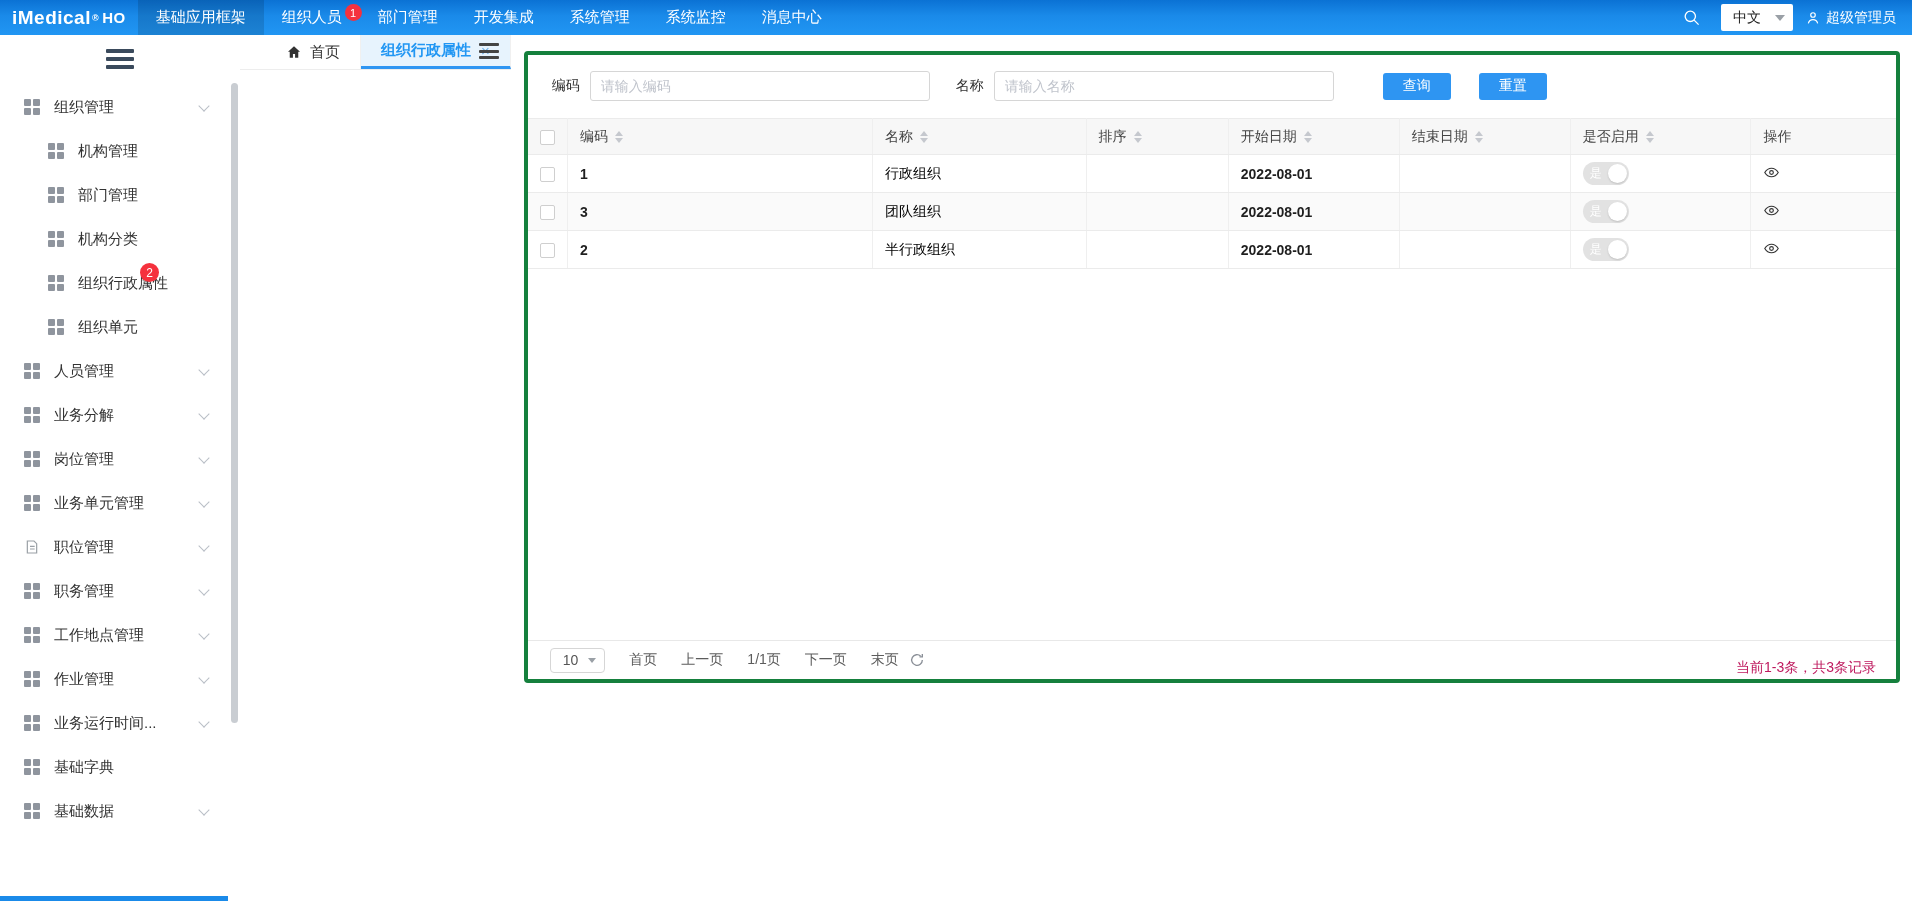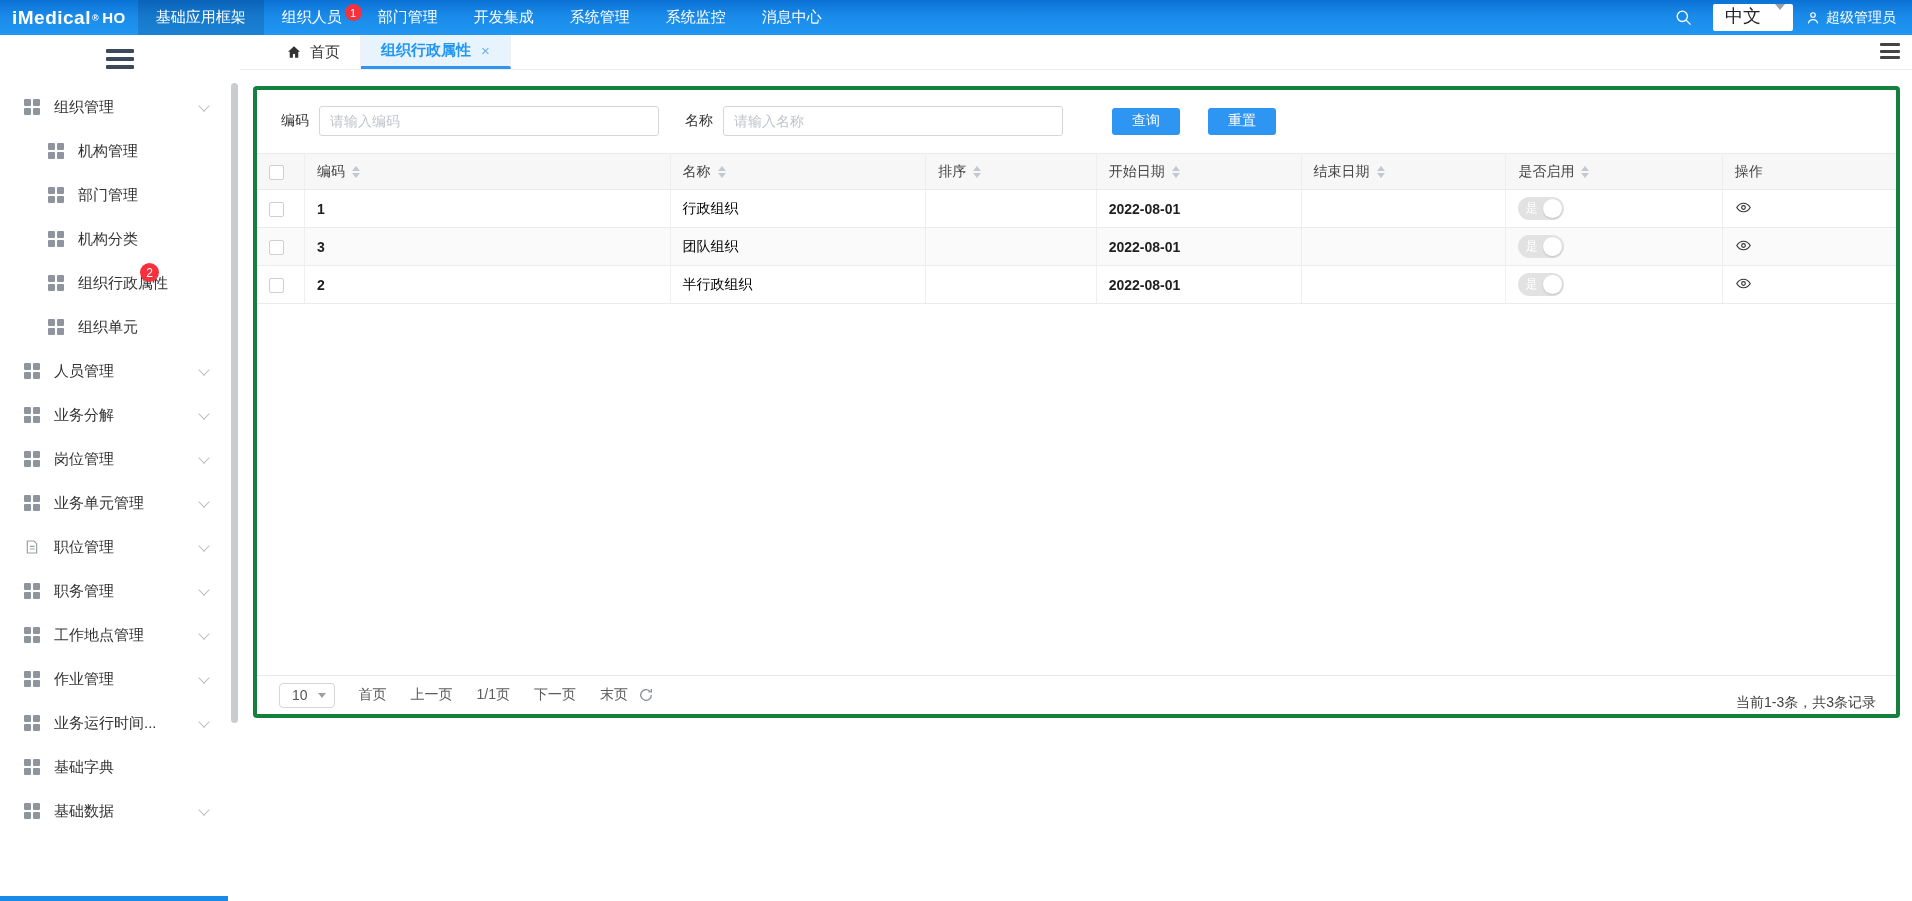--- a/index.html
+++ b/index.html
@@ -11,22 +11,22 @@
     display:flex; align-items:stretch; color:#fff; padding-left:10px; }
   .logo { display:flex; align-items:center; font-weight:bold; font-size:19px; letter-spacing:.5px; padding:0 12px 0 2px; }
   .logo sup { font-size:9px; margin:0 1px; }
   .logo .ho { font-size:15px; margin-left:2px; font-weight:bold; }
   .nav-item { display:flex; align-items:center; padding:0 18px; font-size:15px; position:relative; cursor:pointer; white-space:nowrap; }
   .nav-item.active { background:rgba(0,0,0,.13); }
   .nav-badge { position:absolute; top:4px; right:-2px; min-width:17px; height:17px; border-radius:9px;
     background:#f5313d; color:#fff; font-size:11px; display:flex; align-items:center; justify-content:center; padding:0 3px; }
   .nav-spacer { flex:1; }
   .nav-search { display:flex; align-items:center; padding:0 14px; cursor:pointer; }
-  .lang-box { background:#fff; color:#222; display:flex; margin:4px 6px;
-    padding:0 8px 0 12px; font-size:18px; border-radius:2px; cursor:pointer; min-width:72px; }
+  .lang-box { background:#fff; color:#222; display:flex; align-items:center; margin:4px 6px;
+    padding:0 8px 0 12px; font-size:14px; border-radius:2px; cursor:pointer; min-width:72px; }
   .lang-caret { width:0; height:0; border-left:5px solid transparent; border-right:5px solid transparent;
     border-top:6px solid #9aa0a6; margin-left:14px; }
   .nav-user { display:flex; align-items:center; gap:5px; padding:0 16px 0 6px; font-size:14px; cursor:pointer; white-space:nowrap; }
 
   
   .body-row { display:flex; height:866px; }
 
   
   .sidebar { width:240px; position:relative; background:#fff; flex:none; }
   .side-burger { width:28px; margin:14px auto 10px; cursor:pointer; }
@@ -40,21 +40,21 @@
   .doc-icon { margin-right:14px; flex:none; display:flex; }
   .side-label { white-space:nowrap; }
   .side-chev { width:8px; height:8px; border-right:1.5px solid #b9bec6; border-bottom:1.5px solid #b9bec6;
     transform:rotate(45deg); position:absolute; right:32px; top:17px; }
   .side-badge { position:absolute; left:140px; top:2px; min-width:19px; height:19px; border-radius:10px;
     background:#f5313d; color:#fff; font-size:12px; display:flex; align-items:center; justify-content:center; padding:0 4px; }
   .side-scrollthumb { position:absolute; right:2px; top:48px; width:7px; height:640px; background:#c9cdd2; border-radius:4px; }
   .side-hscroll { position:absolute; left:0; bottom:0; width:228px; height:5px; background:#1a8ae9; }
 
   
-  .main-col { flex:1; display:flex; flex-direction:column; min-width:0; }
+  .main-col { flex:1; display:flex; flex-direction:row; min-width:0; }
 
   
   .tabbar { height:35px; display:flex; align-items:stretch; padding-left:26px; border-bottom:1px solid #ededed; background:#fff; position:relative; }
   .tab { display:flex; align-items:center; gap:8px; padding:0 20px; font-size:15px; color:#333; cursor:pointer;
     border-right:1px solid #f0f0f0; }
   .tab.active { background:#e7f3fd; color:#2196f3; border-bottom:3px solid #2e95f2; font-weight:bold; }
   .tab .close { font-weight:normal; font-size:15px; color:#6fb0e8; margin-left:2px; }
   .tabbar-menu { position:absolute; right:12px; top:8px; width:20px; cursor:pointer; }
   .tabbar-menu i { display:block; height:3px; background:#444; margin-bottom:3.5px; border-radius:1px; }
 
@@ -99,21 +99,21 @@
 
   
   .pagefoot { border-top:1px solid #e8e8e8; height:39px; display:flex; align-items:center; padding:0 20px 0 22px;
     color:#666; font-size:14px; }
   .psize { display:flex; align-items:center; border:1px solid #d6d6d6; border-radius:4px; height:25px;
     padding:0 8px 0 12px; gap:10px; cursor:pointer; color:#555; }
   .psize .caret { width:0; height:0; border-left:4.5px solid transparent; border-right:4.5px solid transparent; border-top:5.5px solid #9aa0a6; }
   .plink { margin-left:24px; cursor:pointer; color:#5c5c5c; white-space:nowrap; }
   .pinfo { margin-left:24px; color:#5c5c5c; }
   .prefresh { margin-left:10px; display:inline-flex; cursor:pointer; }
-  .psummary { margin-left:auto; color:#404040; font-size:14px;margin-top:16px; }
+  .psummary { margin-left:auto; color:#be185d; font-size:14px;margin-top:16px; }
 </style>
 </head>
 <body>
 
 <header class="navbar">
   <div class="logo">
     <span>iMedical</span>
       <sup>®</sup>
       <span class="ho">HO</span>
   </div>

